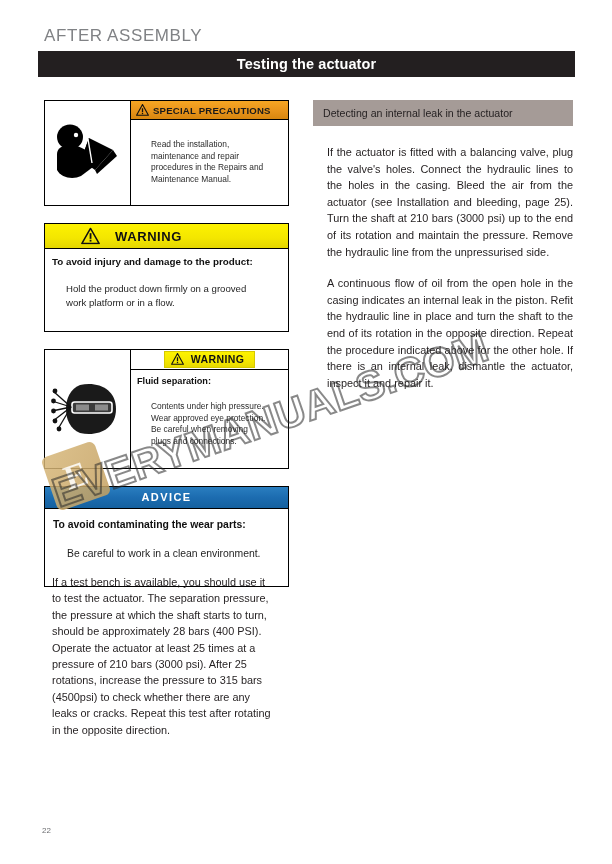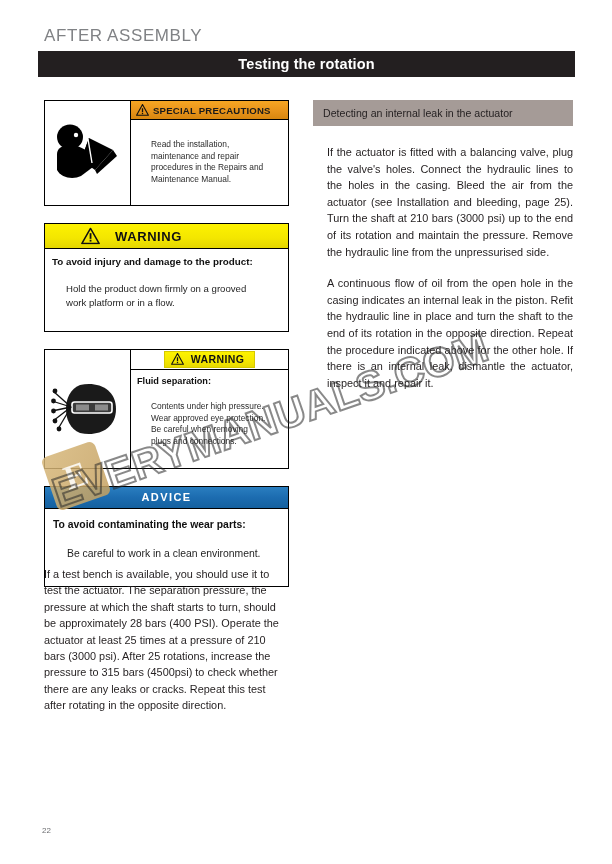--- a/index.html
+++ b/index.html
@@ -230,21 +230,21 @@
   .bottom-text {
     position: absolute;
     left: 44px;
     top: 566px;
     width: 238px;
   }
   .bottom-text p {
     font-size: 10.9px;
     line-height: 16.4px;
     color: #231f20;
-    margin: 0;
+    margin: 8px;
     text-align: left;
   }
 
   
   .page-number {
     position: absolute;
     left: 42px;
     top: 826px;
     font-size: 8px;
     color: #6d6e71;
@@ -295,21 +295,21 @@
   }
 </style>
 </head>
 <body>
 
 <div class="page">
 
   <div class="section-kicker">AFTER ASSEMBLY</div>
 
   <div class="title-bar">
-    <span class="title-bar-text">Testing the rotation</span>
+    <span class="title-bar-text">Testing the actuator</span>
   </div>
 
   <div class="col-left">
 
     <div class="safety-box with-pic">
       <div class="pic-cell">
         <svg width="74" height="66" viewBox="0 0 74 66" aria-hidden="true">
           <ellipse cx="19" cy="17" rx="13" ry="12.5" fill="#000"></ellipse>
           <circle cx="25" cy="15" r="2.2" fill="#fff"></circle>
           <path d="M6 34 C6 28 12 25 19 25 C27 25 34 29 40 34 L46 44 L30 56 C22 60 10 58 6 50 Z" fill="#000"></path>

